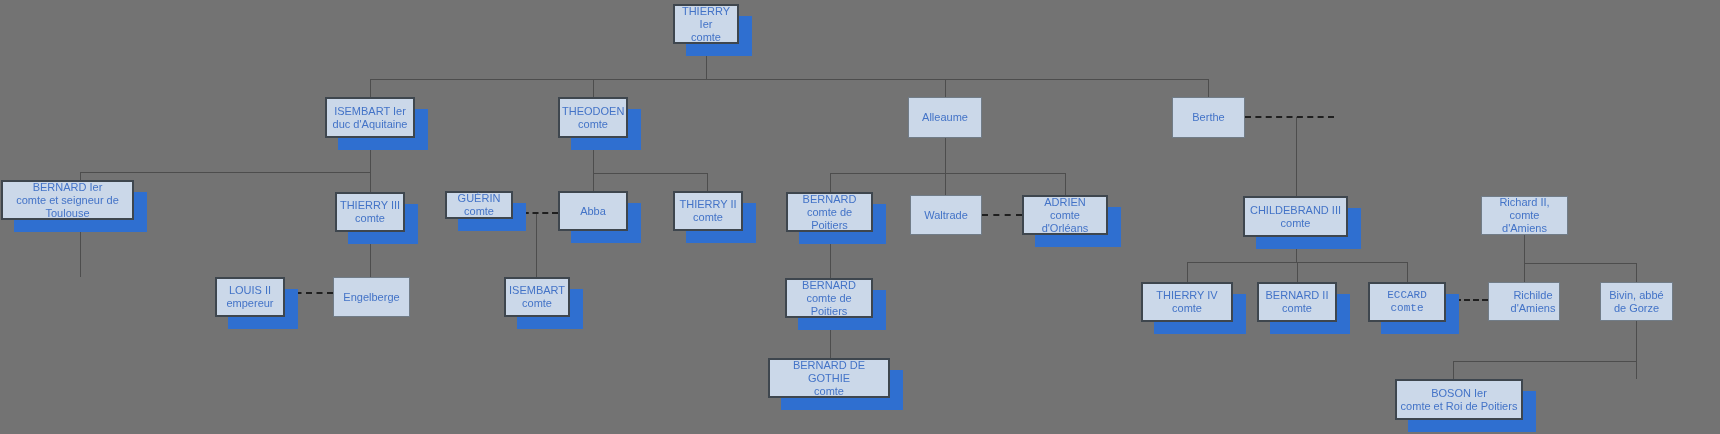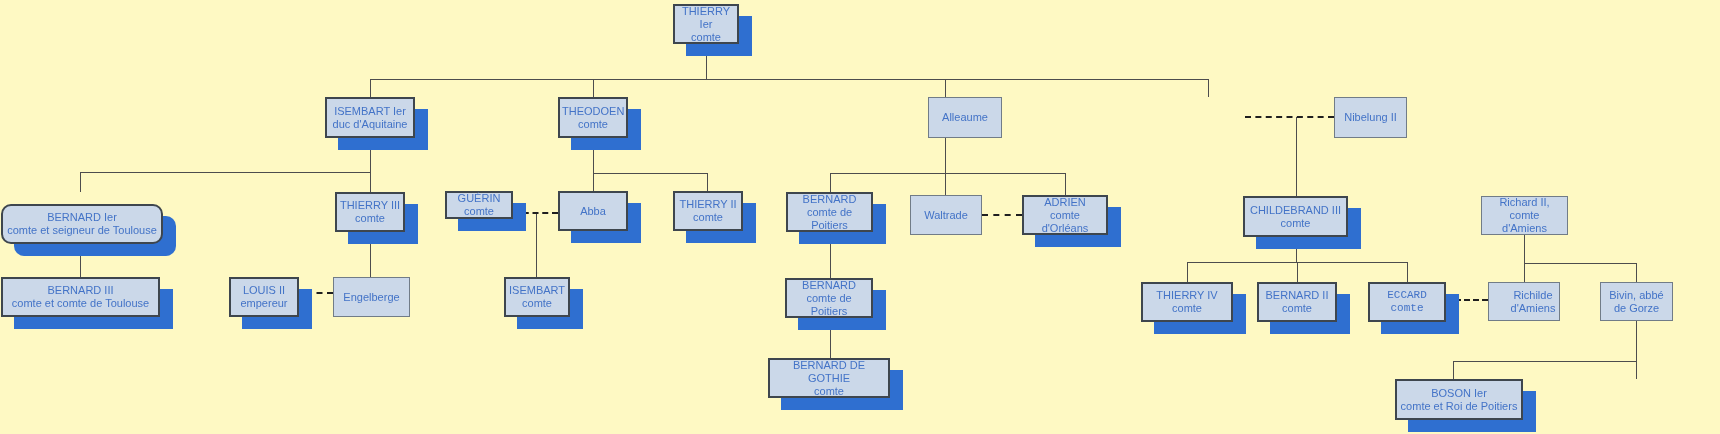--- a/index.html
+++ b/index.html
@@ -1,21 +1,21 @@
 <!DOCTYPE html>
 <html style="--fill: #cbd8e9; --border-dark: #3e464e; --border-light: #717c87; --shadow: #2f6fd0; --text: #4373c7; --line: #4d4d4d; --dash: #1f1f1f;"><head>
 <meta charset="utf-8">
 <style>
   html, body { margin:0; padding:0; background:#ffffff; }
   #canvas {
     position:relative;
     width:1720px; height:434px;
     overflow:hidden;
     font-family:"Liberation Sans","DejaVu Sans",sans-serif;
-    background:#fef9c3;
+    background:#737373;
   }
   .node {
     position:absolute;
     box-sizing:border-box;
     display:flex; flex-direction:column;
     align-items:center; justify-content:center;
     text-align:center;
     font-size:11px; line-height:13px;
     color:var(--text, #4373c7);
     background:var(--fill, #cbd8e9);
@@ -91,27 +91,27 @@
       <span>comte</span>
     </div>
     <div class="node shadow" style="left: 325px; top: 97px; width: 90px; height: 41px;">
       <span>ISEMBART Ier</span>
       <span>duc d'Aquitaine</span>
     </div>
     <div class="node shadow" style="left: 558px; top: 97px; width: 70px; height: 41px;">
       <span>THEODOEN</span>
       <span>comte</span>
     </div>
-    <div class="node plain" style="left: 908px; top: 97px; width: 74px; height: 41px; margin-left: 20px;">
+    <div class="node plain" style="left: 908px; top: 97px; width: 74px; height: 41px;">
       <span>Alleaume</span>
     </div>
-    <div class="node plain" style="left: 1334px; top: 97px; width: 73px; height: 41px;">
-      <span>Nibelung II</span>
+    <div class="node plain" style="left: 1172px; top: 97px; width: 73px; height: 41px;">
+      <span>Berthe</span>
     </div>
-    <div class="node shadow" style="left: 1px; top: 204px; width: 162px; height: 40px; border-radius: 10px;">
+    <div class="node shadow" style="left: 1px; top: 180px; width: 133px; height: 40px;">
       <span>BERNARD Ier</span>
       <span>comte et seigneur de Toulouse</span>
     </div>
     <div class="node shadow" style="left: 335px; top: 192px; width: 70px; height: 40px;">
       <span>THIERRY III</span>
       <span>comte</span>
     </div>
     <div class="node shadow" style="left: 445px; top: 191px; width: 68px; height: 28px;">
       <span>GUÉRIN</span>
       <span>comte</span>
@@ -135,25 +135,21 @@
       <span>comte d'Orléans</span>
     </div>
     <div class="node shadow" style="left: 1243px; top: 196px; width: 105px; height: 41px;">
       <span>CHILDEBRAND III</span>
       <span>comte</span>
     </div>
     <div class="node plain" style="left: 1481px; top: 196px; width: 87px; height: 39px;">
       <span>Richard II, comte</span>
       <span>d'Amiens</span>
     </div>
-    <div class="node shadow" style="left: 1px; top: 277px; width: 159px; height: 40px;">
-      <span>BERNARD III</span>
-      <span>comte et comte de Toulouse</span>
-    </div>
-    <div class="node shadow" style="left: 215px; top: 277px; width: 70px; height: 40px; margin-left: 14px;">
+    <div class="node shadow" style="left: 215px; top: 277px; width: 70px; height: 40px;">
       <span>LOUIS II</span>
       <span>empereur</span>
     </div>
     <div class="node plain" style="left: 333px; top: 277px; width: 77px; height: 40px;">
       <span>Engelberge</span>
     </div>
     <div class="node shadow" style="left: 504px; top: 277px; width: 66px; height: 40px;">
       <span>ISEMBART</span>
       <span>comte</span>
     </div>

